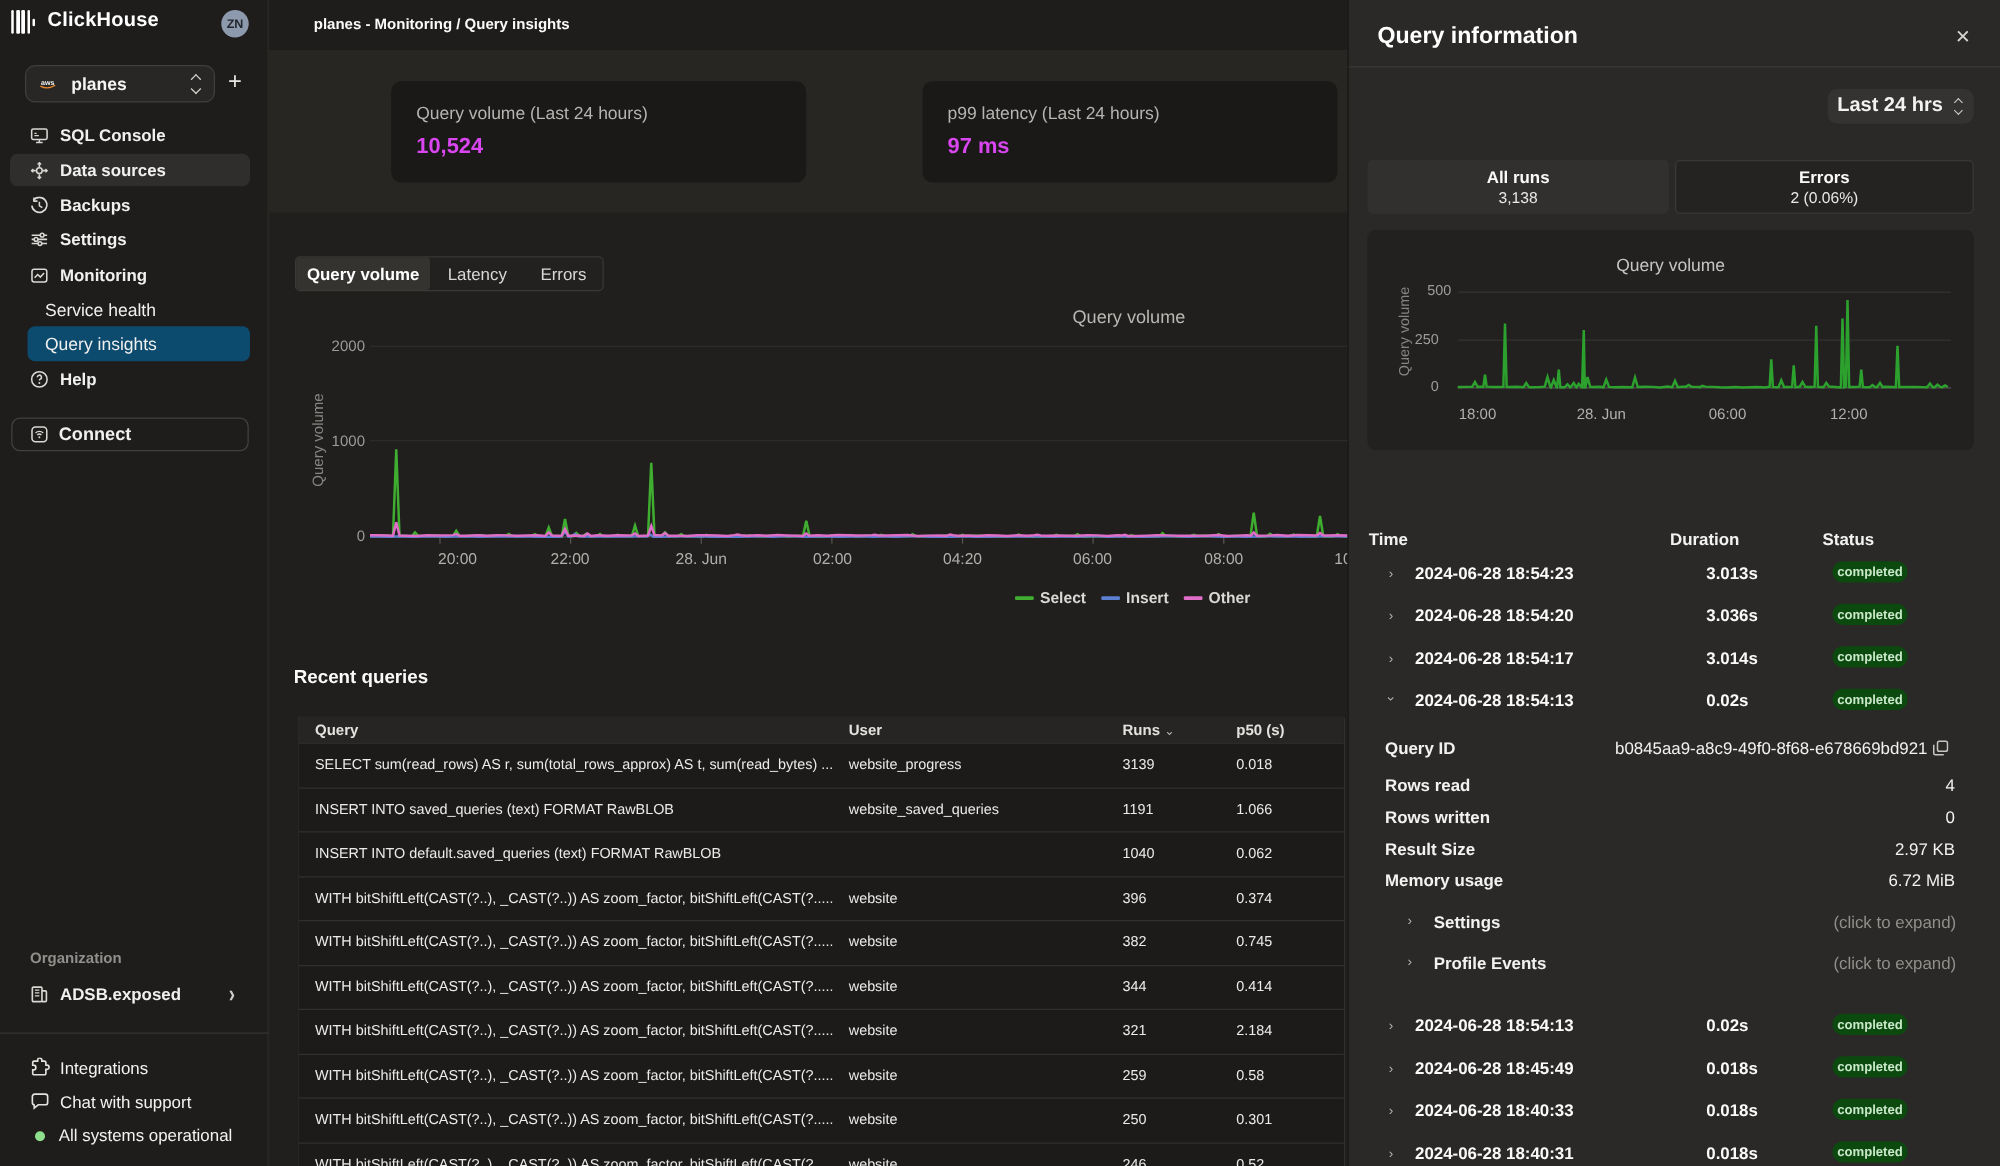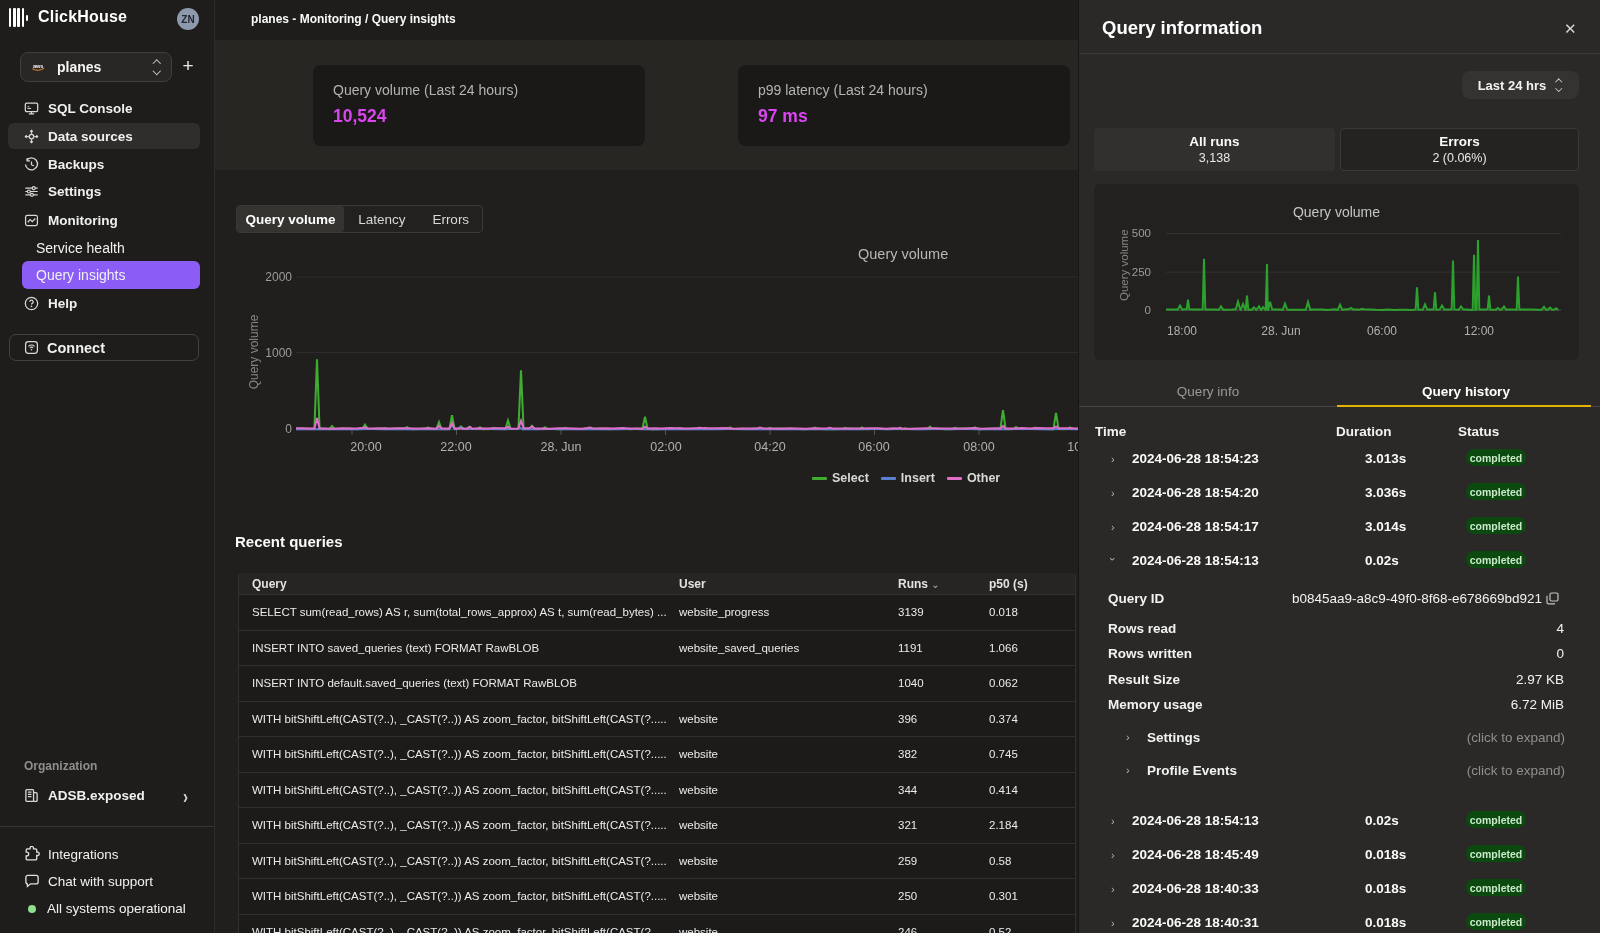--- a/index.html
+++ b/index.html
@@ -18,21 +18,21 @@
 .svcsel .nm { font-size:14px; font-weight:bold; color:#f5f5f3; flex:1; }
 .updown { width:9px; height:14px; position:relative; }
 .updown:before { content:""; position:absolute; left:1.5px; top:1px; width:4.5px; height:4.5px; border:solid #cfcfcc; border-width:0 1.6px 1.6px 0; transform:rotate(-135deg); }
 .updown:after { content:""; position:absolute; left:1.5px; bottom:1px; width:4.5px; height:4.5px; border:solid #cfcfcc; border-width:0 1.6px 1.6px 0; transform:rotate(45deg); }
 .plus { position:absolute; left:180px; top:58px; width:16px; height:16px; color:#e6e6e3; font-size:19px; line-height:16px; text-align:center; font-weight:400; }
 .nav { position:absolute; left:0; top:95px; width:215px; }
 .nitem { position:absolute; left:8px; width:192px; height:26px; border-radius:6px; display:flex; align-items:center; color:#f0f0ee; font-size:13.5px; font-weight:bold; }
 .nitem svg { margin-left:16px; margin-right:9px; flex:0 0 auto; width:15px; height:15px; }
 .nitem.sub { padding-left:28px; font-size:14px; }
 .nitem.hl1 { background:#2f2e2c; }
-.nitem.hl2 { background:#8b5cf6; left:22px; width:178px; padding-left:14px; }
+.nitem.hl2 { background:#0c4a6e; left:22px; width:178px; padding-left:14px; }
 .connect { position:absolute; left:9px; top:334px; width:190px; height:27px; border:1px solid #43413e; border-radius:7px; display:flex; align-items:center; font-size:14.5px; font-weight:bold; color:#f0f0ee; }
 .connect svg { margin-left:14px; margin-right:8px; width:15px; height:15px; }
 .orglbl { position:absolute; left:24px; top:759px; font-size:12px; font-weight:bold; color:#8f8f8c; }
 .orgrow { position:absolute; left:24px; top:787px; width:170px; display:flex; align-items:center; font-size:13.5px; font-weight:bold; color:#f0f0ee; }
 .orgrow svg { margin-right:9px; width:15px; height:15px; }
 .orgrow .chev { margin-left:auto; margin-right:6px; color:#cfcfcc; font-size:15px; font-weight:bold; transform:scaleY(1.3); }
 .sdiv { position:absolute; left:0; top:826px; width:215px; border-top:1px solid #353432; }
 .brow { position:absolute; left:24px; width:190px; display:flex; align-items:center; font-size:13.5px; font-weight:normal; color:#f2f2f0; white-space:nowrap; }
 .brow svg { margin-right:8px; flex:0 0 auto; width:16px; height:16px; }
 .gdot { width:8px; height:8px; border-radius:50%; background:#8ee08e; margin:0 11px 0 4px; flex:0 0 auto; }
@@ -62,21 +62,21 @@
 .c1 { width:427px; padding-left:13px; white-space:nowrap; overflow:hidden; }
 .trh div { font-weight:bold; }
 .c2 { width:232px; padding-left:13px; white-space:nowrap; overflow:hidden; }
 .c3 { width:91px; }
 .c4 { width:85px; }
 
 #panel { position:absolute; left:1078px; top:0; width:522px; height:933px; background:#2a2927; z-index:40; border-left:1px solid #161614; }
 #panel .hd { position:absolute; left:23px; top:17px; font-size:18.5px; font-weight:bold; color:#fff; }
 #panel .x { position:absolute; left:1485px; top:20px; font-size:15px; color:#d5d5d2; }
 .phdiv { position:absolute; left:0; top:53px; width:522px; border-top:1px solid #3b3a38; }
-.psel { position:absolute; left:383px; top:71px; width:117px; height:28px; background:#343331; border-radius:8px; display:flex; align-items:center; justify-content:center; font-size:13px; font-weight:bold; color:#f2f2f0; }
+.psel { position:absolute; left:383px; top:71px; width:117px; height:28px; background:#343331; border-radius:8px; display:flex; align-items:center; justify-content:center; font-size:16px; font-weight:bold; color:#f2f2f0; }
 .psel .updown { margin-left:8px; transform:scale(.85); }
 .ptab { position:absolute; top:128px; height:43px; border-radius:4px; display:flex; flex-direction:column; align-items:center; justify-content:center; }
 .ptab .a { font-size:13.5px; font-weight:bold; color:#fafaf8; }
 .ptab .b { font-size:12.5px; color:#e8e8e6; margin-top:2px; }
 .ptab.l { left:15px; width:241px; background:#31302e; }
 .ptab.r { left:261px; width:239px; background:#242321; border:1px solid #3a3937; }
 .pcard { position:absolute; left:15px; top:184px; width:485px; height:176px; background:#222120; border-radius:6px; }
 .pcard .ti { position:absolute; left:0; top:20px; width:485px; text-align:center; font-size:14px; color:#c5c5c2; }
 .pg { position:absolute; font-size:11.5px; color:#9c9c99; text-align:right; width:30px; }
 .pxl { position:absolute; top:140px; font-size:12px; color:#b0b0ad; text-align:center; width:60px; }
@@ -311,40 +311,35 @@
   <div class="ptab l">
         <div class="a">All runs</div>
         <div class="b">3,138</div>
       </div>
   <div class="ptab r">
         <div class="a">Errors</div>
         <div class="b">2 (0.06%)</div>
       </div>
   <div class="pcard">
     <div class="ti">Query volume</div>
-    <div class="pg" style="left:27px; top:43px;">500</div>
+    <div class="pg" style="left:37px; top:43px;">500</div>
     <div class="pg" style="left:27px; top:81.5px;">250</div>
     <div class="pg" style="left:27px; top:120px;">0</div>
     <div class="yrot" style="left:-4px; top:77px; font-size:11.5px; width:68px; text-align:center;">Query volume</div>
     <svg class="abs" style="left:72px; top:33px;" width="395" height="103" viewBox="0 0 395 103">
       <line x1="0" y1="16.6" x2="395" y2="16.6" stroke="#343331" stroke-width="1"></line>
       <line x1="0" y1="55.1" x2="395" y2="55.1" stroke="#343331" stroke-width="1"></line>
       <line x1="0" y1="93.2" x2="395" y2="93.2" stroke="#454341" stroke-width="1.5"></line>
       <polyline fill="none" stroke="#2da12d" stroke-width="2" points="0.0,92.6 6.0,92.5 11.8,92.4 14.0,88.6 16.2,92.7 18.0,92.3 20.7,92.3 22.0,82.7 23.3,92.3 30.0,92.6 36.7,92.4 38.0,41.9 39.3,92.5 42.0,92.6 48.0,92.5 52.8,92.8 55.0,89.4 57.2,92.7 60.0,92.8 66.0,92.6 69.8,92.3 72.0,84.7 74.2,92.4 74.8,92.8 77.0,87.0 79.2,92.7 79.7,92.7 81.0,78.6 82.3,92.8 85.8,92.8 88.0,90.4 90.2,92.9 90.8,92.4 93.0,89.4 94.8,92.5 95.2,92.8 97.0,90.1 99.2,92.6 99.7,92.7 101.0,47.0 101.8,92.8 102.3,92.8 104.0,84.7 106.2,92.4 108.0,92.5 114.0,92.4 116.8,92.8 119.0,86.7 121.2,92.5 126.0,92.8 132.0,92.7 138.0,92.8 139.8,92.8 142.0,85.0 144.2,92.6 150.0,92.4 156.0,92.5 162.0,92.9 168.0,92.3 171.8,92.8 174.0,87.7 176.2,92.7 180.0,92.3 182.8,92.3 185.0,91.0 187.2,92.4 192.0,92.5 193.8,92.7 196.0,91.7 198.2,92.3 204.0,92.5 210.0,92.8 216.0,92.9 222.0,92.6 228.0,92.9 234.0,92.8 240.0,92.7 246.0,92.9 249.7,92.4 251.0,70.4 252.3,92.6 256.8,92.8 259.0,87.3 261.2,92.6 264.0,92.6 267.7,92.4 269.0,75.2 270.3,92.7 273.8,92.4 276.0,88.6 278.2,92.5 282.0,92.6 285.7,92.3 287.0,43.6 288.3,92.4 292.8,92.8 295.0,89.4 297.2,92.3 300.0,92.4 306.7,92.9 308.0,37.8 309.3,92.8 310.7,92.3 312.0,23.1 313.3,92.6 318.0,92.6 321.7,92.3 323.0,78.6 324.3,92.6 329.8,92.8 332.0,91.0 334.2,92.7 335.8,92.4 338.0,89.4 340.2,92.7 342.0,92.5 348.0,92.6 350.7,92.8 352.0,59.6 353.3,92.5 360.0,92.5 366.0,92.6 372.0,92.7 375.8,92.7 378.0,89.8 380.2,92.8 381.8,92.8 384.0,90.7 386.2,92.5 387.8,92.7 390.0,91.4 392.2,92.5"></polyline>
     </svg>
     <div class="pxl" style="left:58px;">18:00</div>
     <div class="pxl" style="left:157px;">28. Jun</div>
     <div class="pxl" style="left:258px;">06:00</div>
     <div class="pxl" style="left:355px;">12:00</div>
   </div>
-  <div class="ptabs2">
-    <div class="qi">Query info</div>
-    <div class="qh">Query history</div>
-    <div class="ul"></div>
-  </div>
   <div class="hth" style="left:16px;">Time</div>
   <div class="hth" style="left:257px;">Duration</div>
   <div class="hth" style="left:379px;">Status</div>
   <div class="hrow" style="top:449px;">
         <span class="ch">›</span>
         <span class="tm">2024-06-28 18:54:23</span>
         <span class="du">3.013s</span>
         <span class="badge">completed</span>
       </div>
   <div class="hrow" style="top:483px;">

